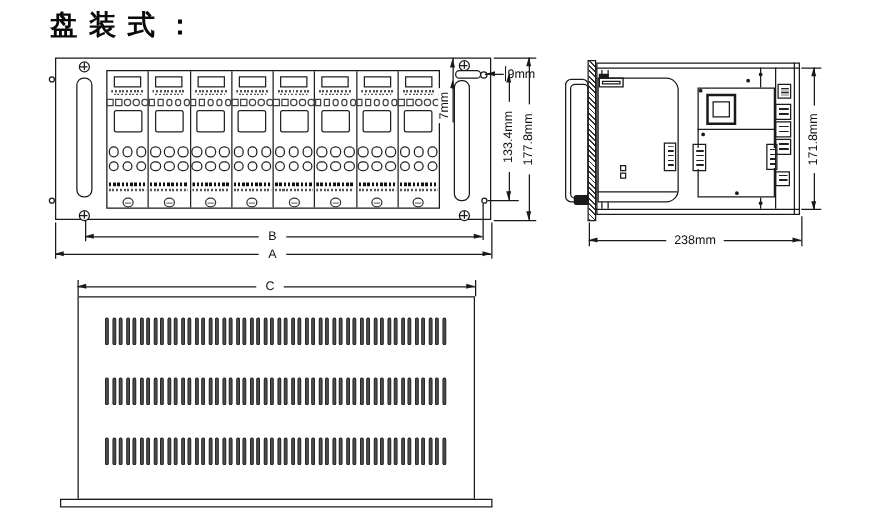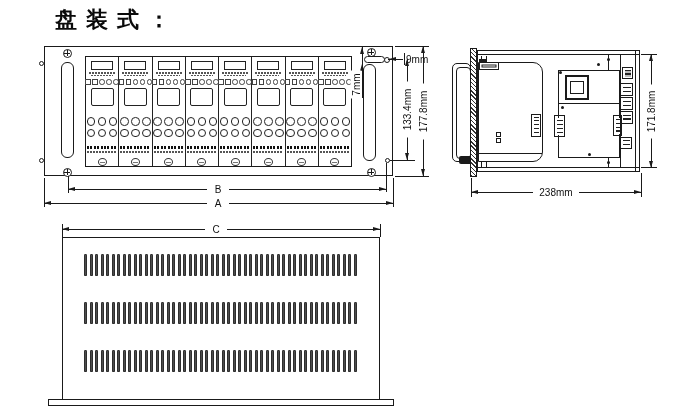--- a/index.html
+++ b/index.html
@@ -45,21 +45,21 @@
   
   #vents{display:flex;flex-direction:column;gap:26px;}
   .vrow{display:flex;justify-content:space-between;width:273px;height:22px;}
   .slot{flex:none;width:3.2px;height:22px;background:#4d4d4d;border-radius:2px;box-shadow:inset 0 0 0 .7px #222;}
 </style>
 </head>
 <body>
 
 <div id="canvas">
 
-  <div class="abs title" style="left:40px;top:5px;margin-left:15px;">盘装式：</div>
+  <div class="abs title" style="left:40px;top:5px;">盘装式：</div>
 
   <div>
     <div class="abs ln" style="left:44px;top:46px;width:349px;height:130px;"></div>
 
     <div class="abs ln2" style="left:61px;top:62px;width:13px;height:96px;border-radius:6px;"></div>
     <div class="abs screw" style="left:62.5px;top:48.5px;width:9px;height:9px;"></div>
     <div class="abs screw" style="left:62.5px;top:167.5px;width:9px;height:9px;"></div>
     <div class="abs hole" style="left:38.5px;top:60.5px;width:5px;height:5px;"></div>
     <div class="abs hole" style="left:38.5px;top:157.5px;width:5px;height:5px;"></div>
 

